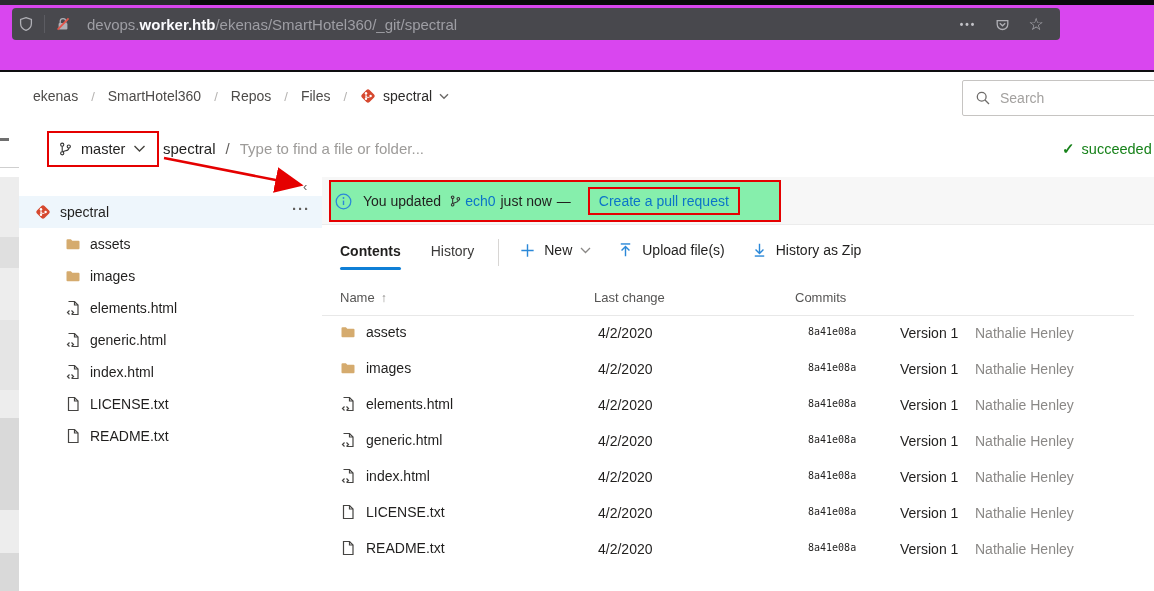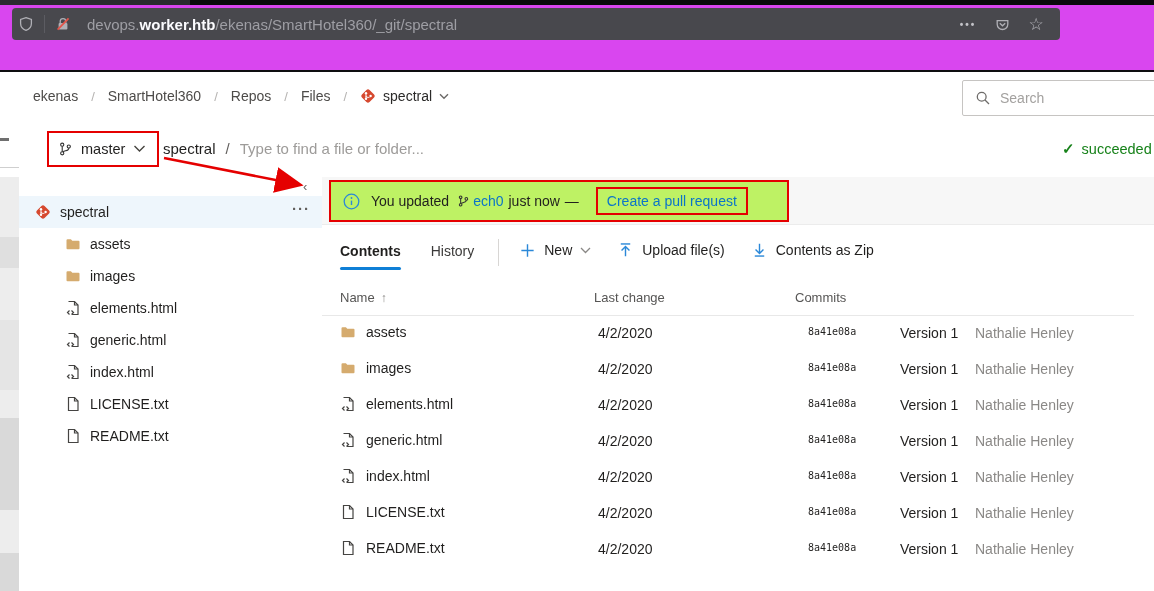--- a/index.html
+++ b/index.html
@@ -76,22 +76,22 @@
   .tree-icon[data-icon="folder"] .i-folder{display:block;}
   .tree-icon[data-icon="html"] .i-html{display:block;}
   .tree-icon[data-icon="file"] .i-file{display:block;}
   .tree-more{position:absolute;right:12px;top:4px;color:#605e5c;font-size:15px;font-weight:700;letter-spacing:1px;cursor:pointer;}
 
   
   .main{position:absolute;left:322px;top:177px;right:0;bottom:0;background:#fff;}
   .banner-row{position:absolute;left:0;top:0;right:0;height:47px;background:#f7f7f7;border-bottom:1px solid #ececec;}
   .banner-box{
     position:absolute;left:7px;top:3px;width:444px;height:38px;
-    border:2px solid #e50000;background:#bef264;
-    display:flex;align-items:center;padding-left:12px;gap:11px;box-sizing:content-box;
+    border:2px solid #e50000;background:#86efac;
+    display:flex;align-items:center;padding-left:4px;gap:11px;box-sizing:content-box;
     font-size:14px;white-space:nowrap;
   }
   .banner-text{display:flex;align-items:center;gap:5px;}
   .link{color:#0b74c9;cursor:pointer;}
   .pr-annotation{border:2px solid #e50000;padding:4px 9px;margin-left:6px;}
 
   
   .annotation-arrow{position:absolute;left:148px;top:149px;z-index:6;pointer-events:none;}
 
   
@@ -377,21 +377,21 @@
         <path d="M4 2.6 H14" stroke="#2b88d8" stroke-width="1.5" fill="none"></path>
         <path d="M9 15.5 V6 M4.8 9.6 L9 5.4 L13.2 9.6" stroke="#2b88d8" stroke-width="1.5" fill="none"></path>
       </svg>
       <span>Upload file(s)</span>
     </span>
     <span class="cmd-btn">
       <svg width="17" height="18" viewBox="0 0 18 18">
         <path d="M9 2.5 V12 M4.8 8.4 L9 12.6 L13.2 8.4" stroke="#2b88d8" stroke-width="1.5" fill="none"></path>
         <path d="M4 15.4 H14" stroke="#2b88d8" stroke-width="1.5" fill="none"></path>
       </svg>
-      <span>Contents as Zip</span>
+      <span>History as Zip</span>
     </span>
   </div>
 
   <div class="table-header">
     <span class="th th-name"><span>Name</span><span class="sort-arrow">↑</span></span>
     <span class="th th-date">Last change</span>
     <span class="th th-commit">Commits</span>
   </div>
 
   <div class="table-rows">

